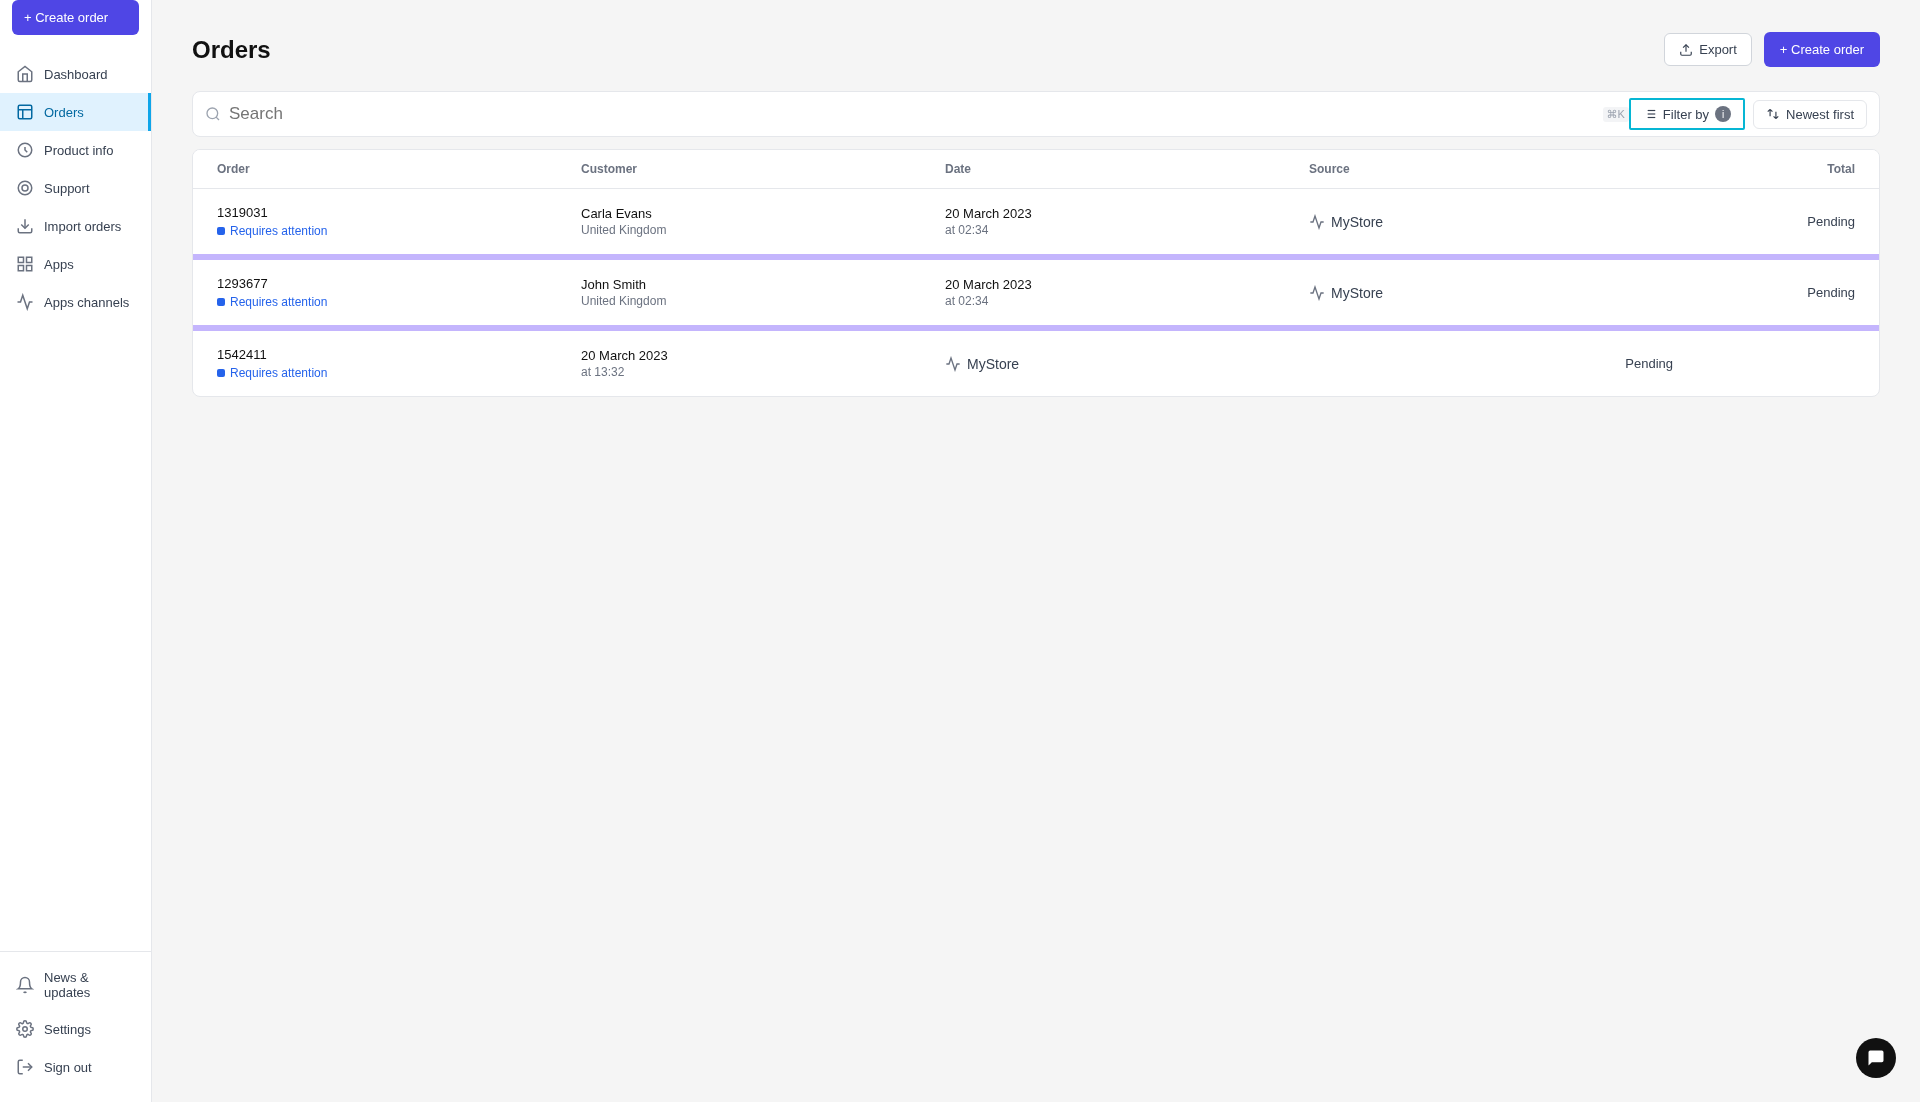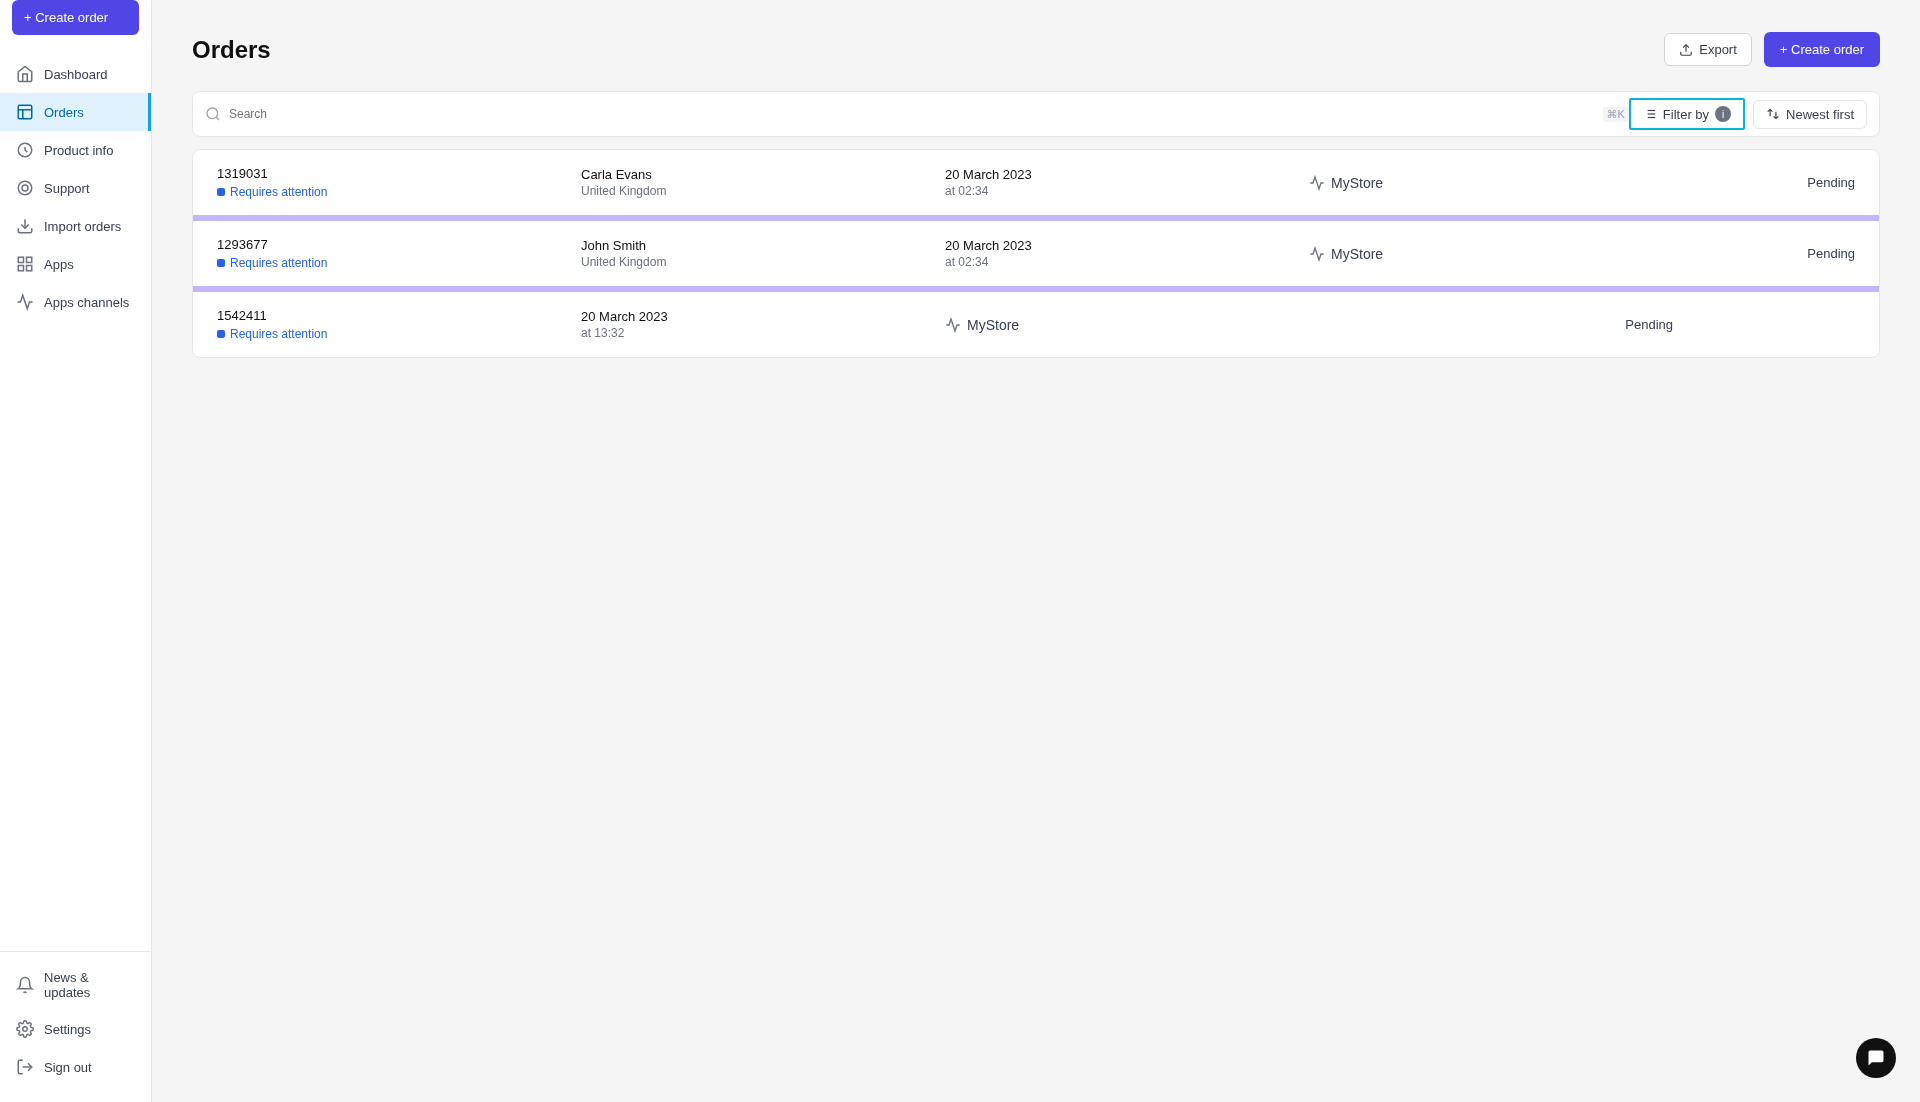--- a/index.html
+++ b/index.html
@@ -143,21 +143,21 @@
     .search-wrap {
       display: flex;
       align-items: center;
       gap: 8px;
       flex: 1;
     }
     .search-icon-svg { width: 16px; height: 16px; color: #9ca3af; }
     .search-input {
       border: none;
       outline: none;
-      font-size: 12px;
+      font-size: 17px;
       color: #374151;
       background: transparent;
       flex: 1;
     }
     .search-shortcut {
       font-size: 11px;
       color: #9ca3af;
       background: #f3f4f6;
       border-radius: 3px;
       padding: 1px 4px;
@@ -474,20 +474,27 @@
           <path d="M7 16V4m0 0L3 8m4-4l4 4"></path>
           <path d="M17 8v12m0 0l4-4m-4 4l-4-4"></path>
         </svg>
         <span>Newest first</span>
       </button>
     </div>
   </div>
 
 
   <div class="orders-table">
+    <div class="table-header">
+      <span class="th">Order</span>
+      <span class="th">Customer</span>
+      <span class="th">Date</span>
+      <span class="th">Source</span>
+      <span class="th">Total</span>
+    </div>
 
     <div class="table-row">
       <div>
         <div class="order-id">1319031</div>
         <div class="status-badge">
           <div class="status-dot"></div>
           <span>Requires attention</span>
         </div>
       </div>
       <div>

